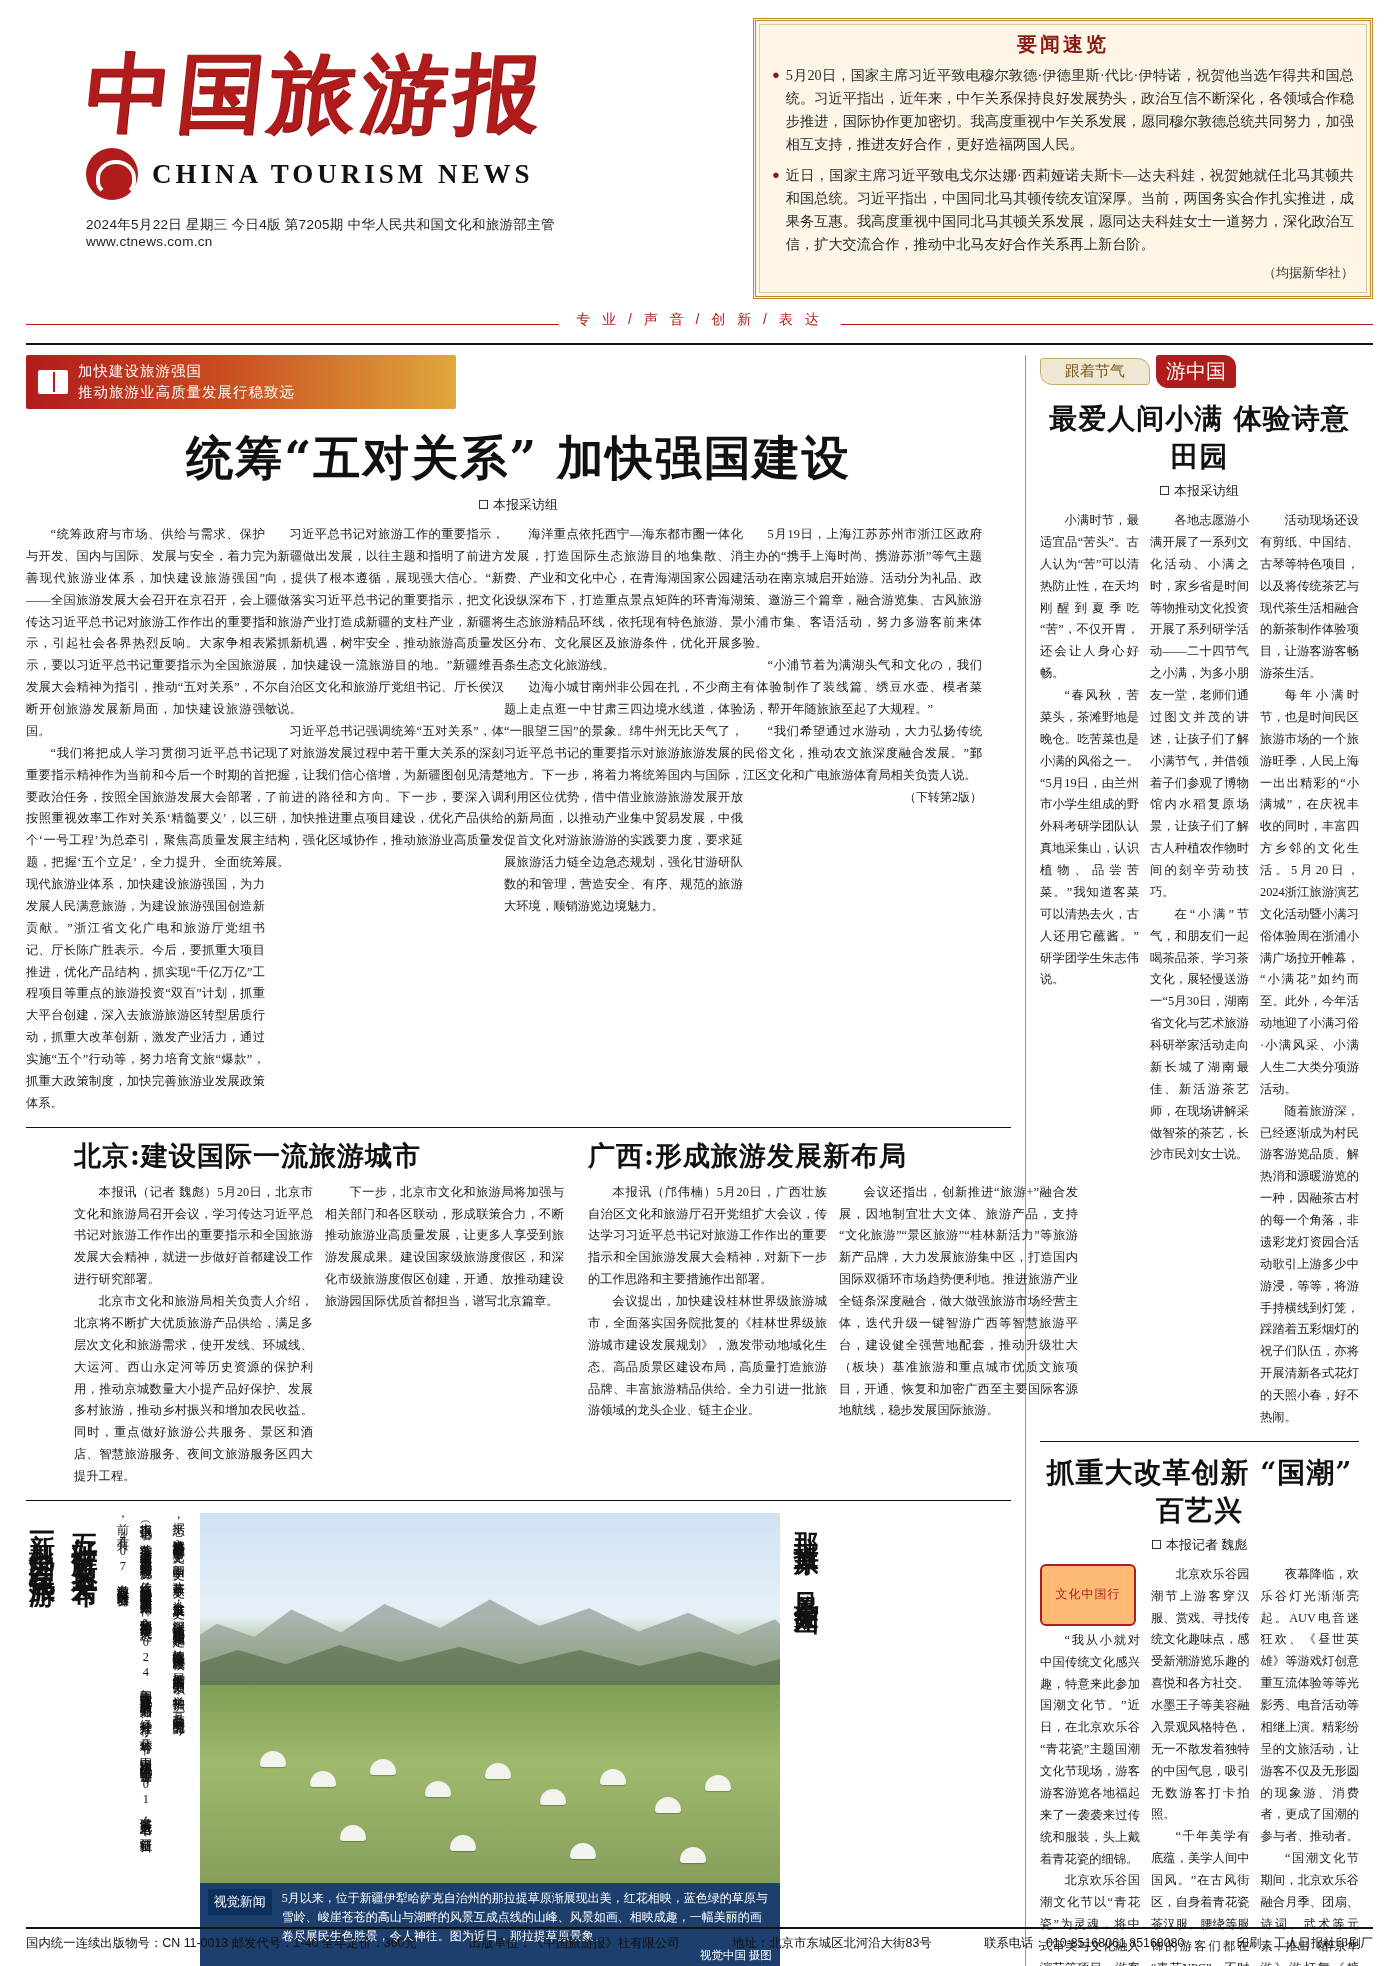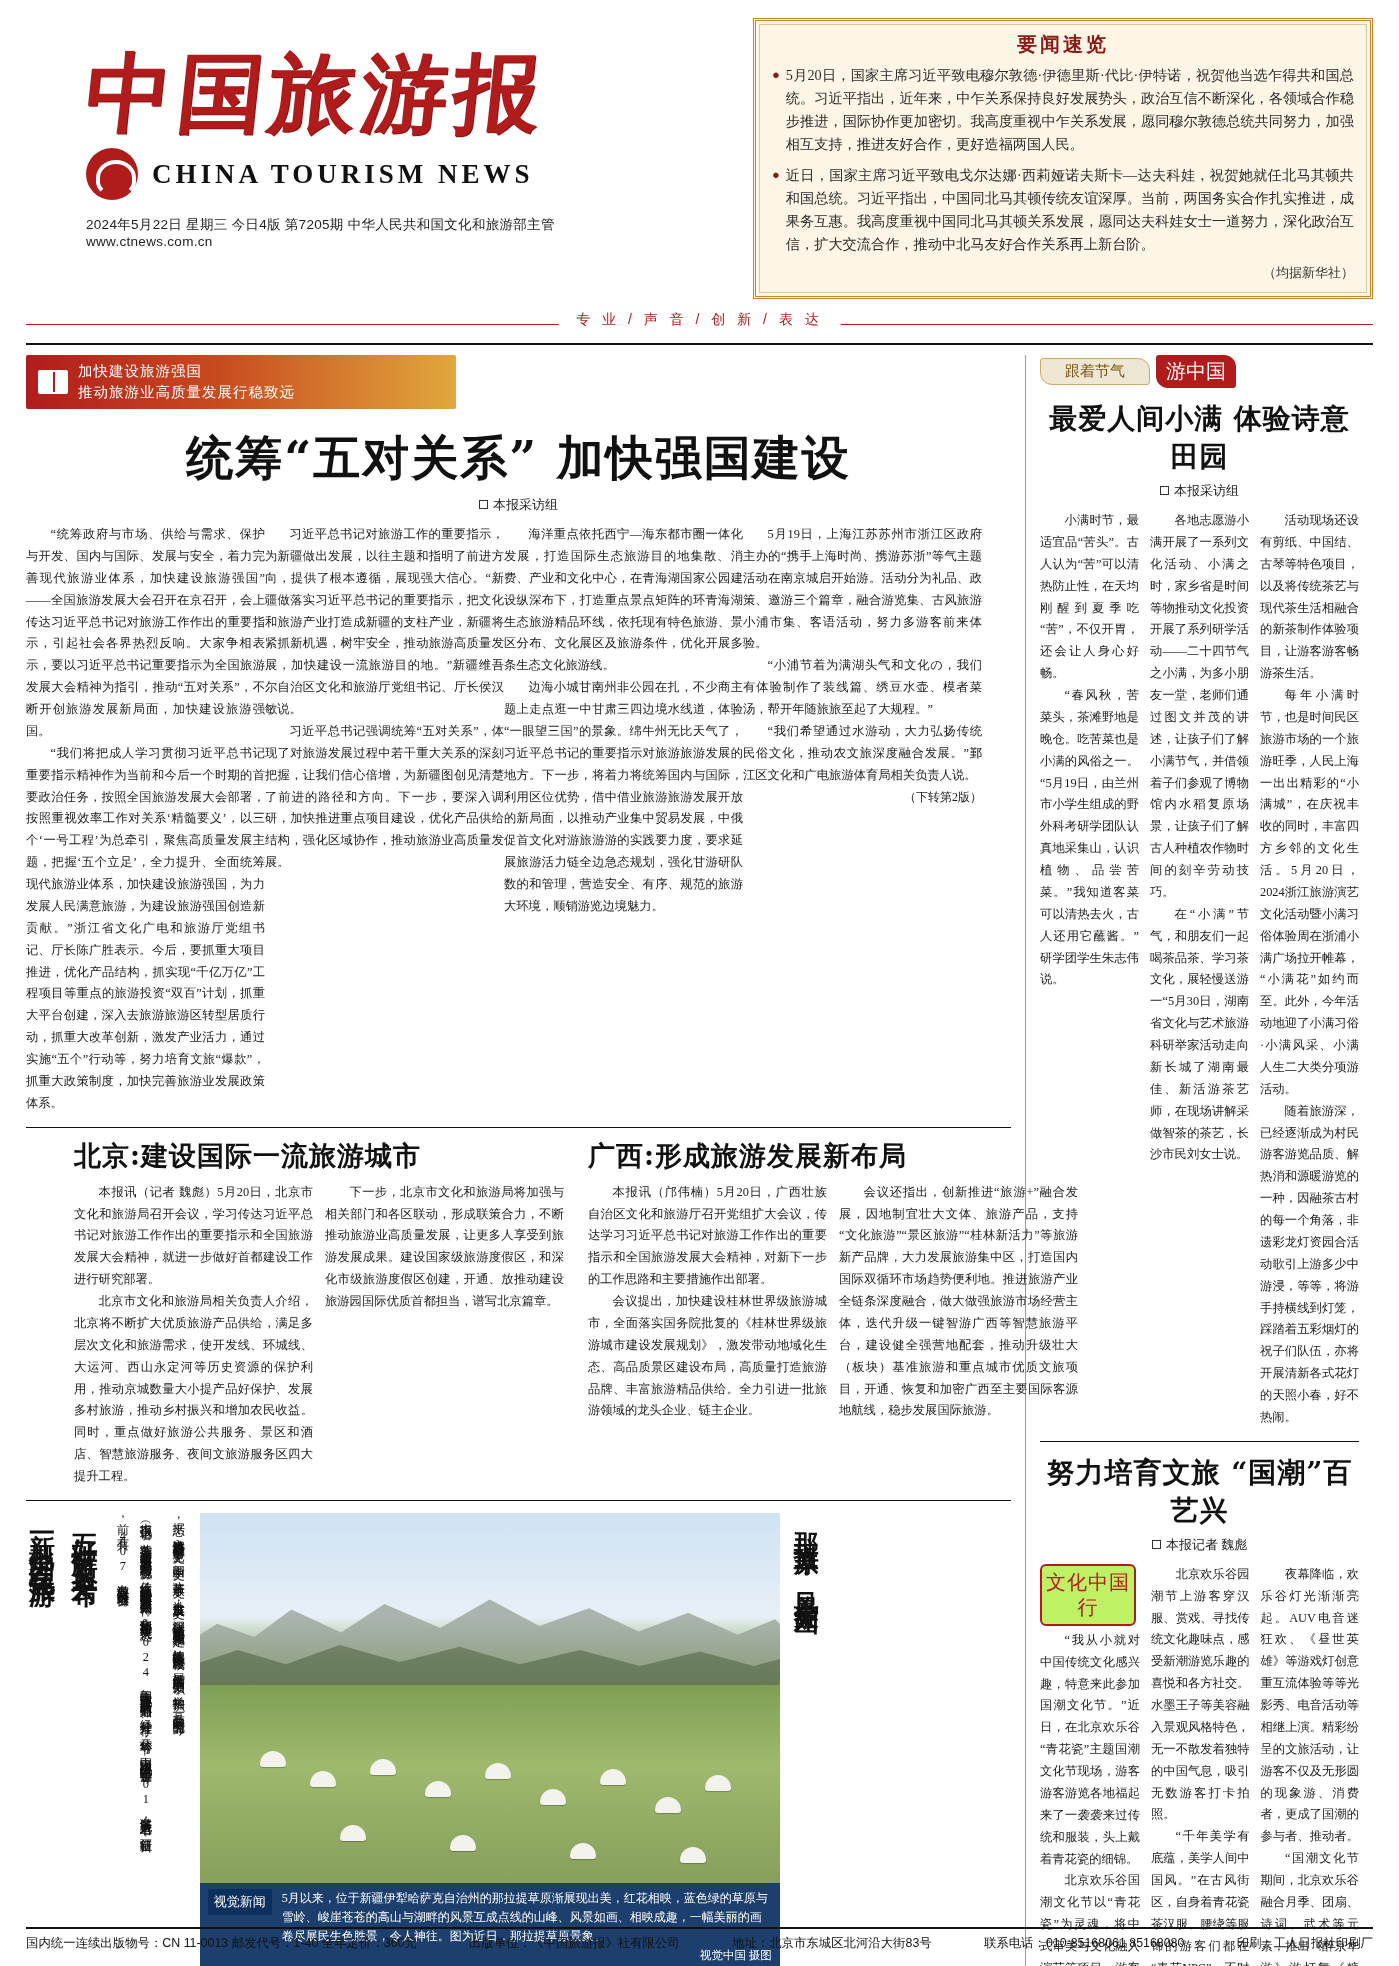--- a/index.html
+++ b/index.html
@@ -146,22 +146,22 @@
   .r-head {
     font-family:"DejaVu Serif", serif; font-size:28px; font-weight:bold; letter-spacing:1px;
     margin:12px 0 6px; text-align:center;
   }
   .r-cols { display:flex; gap:11px; }
   .r-cols .c { width:100px; }
 
   .culture-badge {
     width:96px; height:62px; border:2px solid #b01c1c; color:#b01c1c;
     display:flex; align-items:center; justify-content:center; text-align:center;
-    font-family:"DejaVu Serif", serif; font-size:20px; line-height:1.25; letter-spacing:1px;
-    border-radius:6px; background:#bef264; float:left; margin:0 8px 4px 0;
+    font-family:"DejaVu Serif", serif; font-size:12px; line-height:1.25; letter-spacing:1px;
+    border-radius:6px; background:#fdba74; float:left; margin:0 8px 4px 0;
   }
 
   
   .footer {
     position:absolute; left:26px; right:26px; bottom:14px;
     border-top:2px solid #111; padding-top:6px;
     font-family:"Liberation Sans", sans-serif; font-size:12.4px;
     display:flex; justify-content:space-between; gap:10px; color:#111;
   }
 </style>
@@ -331,21 +331,21 @@
         </div>
         <div class="c">
           <div class="art">活动现场还设有剪纸、中国结、古琴等特色项目，以及将传统茶艺与现代茶生活相融合的新茶制作体验项目，让游客游客畅游茶生活。</div>
           <div class="art">每年小满时节，也是时间民区旅游市场的一个旅游旺季，人民上海一出出精彩的“小满城”，在庆祝丰收的同时，丰富四方乡邻的文化生活。5月20日，2024浙江旅游演艺文化活动暨小满习俗体验周在浙浦小满广场拉开帷幕，“小满花”如约而至。此外，今年活动地迎了小满习俗·小满风采、小满人生二大类分项游活动。</div>
           <div class="art">随着旅游深，已经逐渐成为村民游客游览品质、解热消和源暖游览的一种，因融茶古村的每一个角落，非遗彩龙灯资园合活动歌引上游多少中游浸，等等，将游手持横线到灯笼，踩踏着五彩烟灯的祝子们队伍，亦将开展清新各式花灯的天照小春，好不热闹。</div>
         </div>
       </div>
 
       <div class="sep"></div>
 
-      <div class="r-head">努力培育文旅  “国潮”百艺兴</div>
+      <div class="r-head">抓重大改革创新  “国潮”百艺兴</div>
       <div class="byline">
         <span class="bx"></span><span>本报记者 魏彪</span>
       </div>
 
       <div class="r-cols">
         <div class="c">
           <div class="culture-badge">文化中国行</div>
           <div class="art">“我从小就对中国传统文化感兴趣，特意来此参加国潮文化节。”近日，在北京欢乐谷“青花瓷”主题国潮文化节现场，游客游客游览各地福起来了一袭袭来过传统和服装，头上戴着青花瓷的细锦。</div>
           <div class="art">北京欢乐谷国潮文化节以“青花瓷”为灵魂，将中式审美与文化融入演艺等项目，游客可以沉浸式体验古风，行进式巡游表演的游游，让游客们感受到中国传统艺术和文化的魅力。</div>
         </div>

